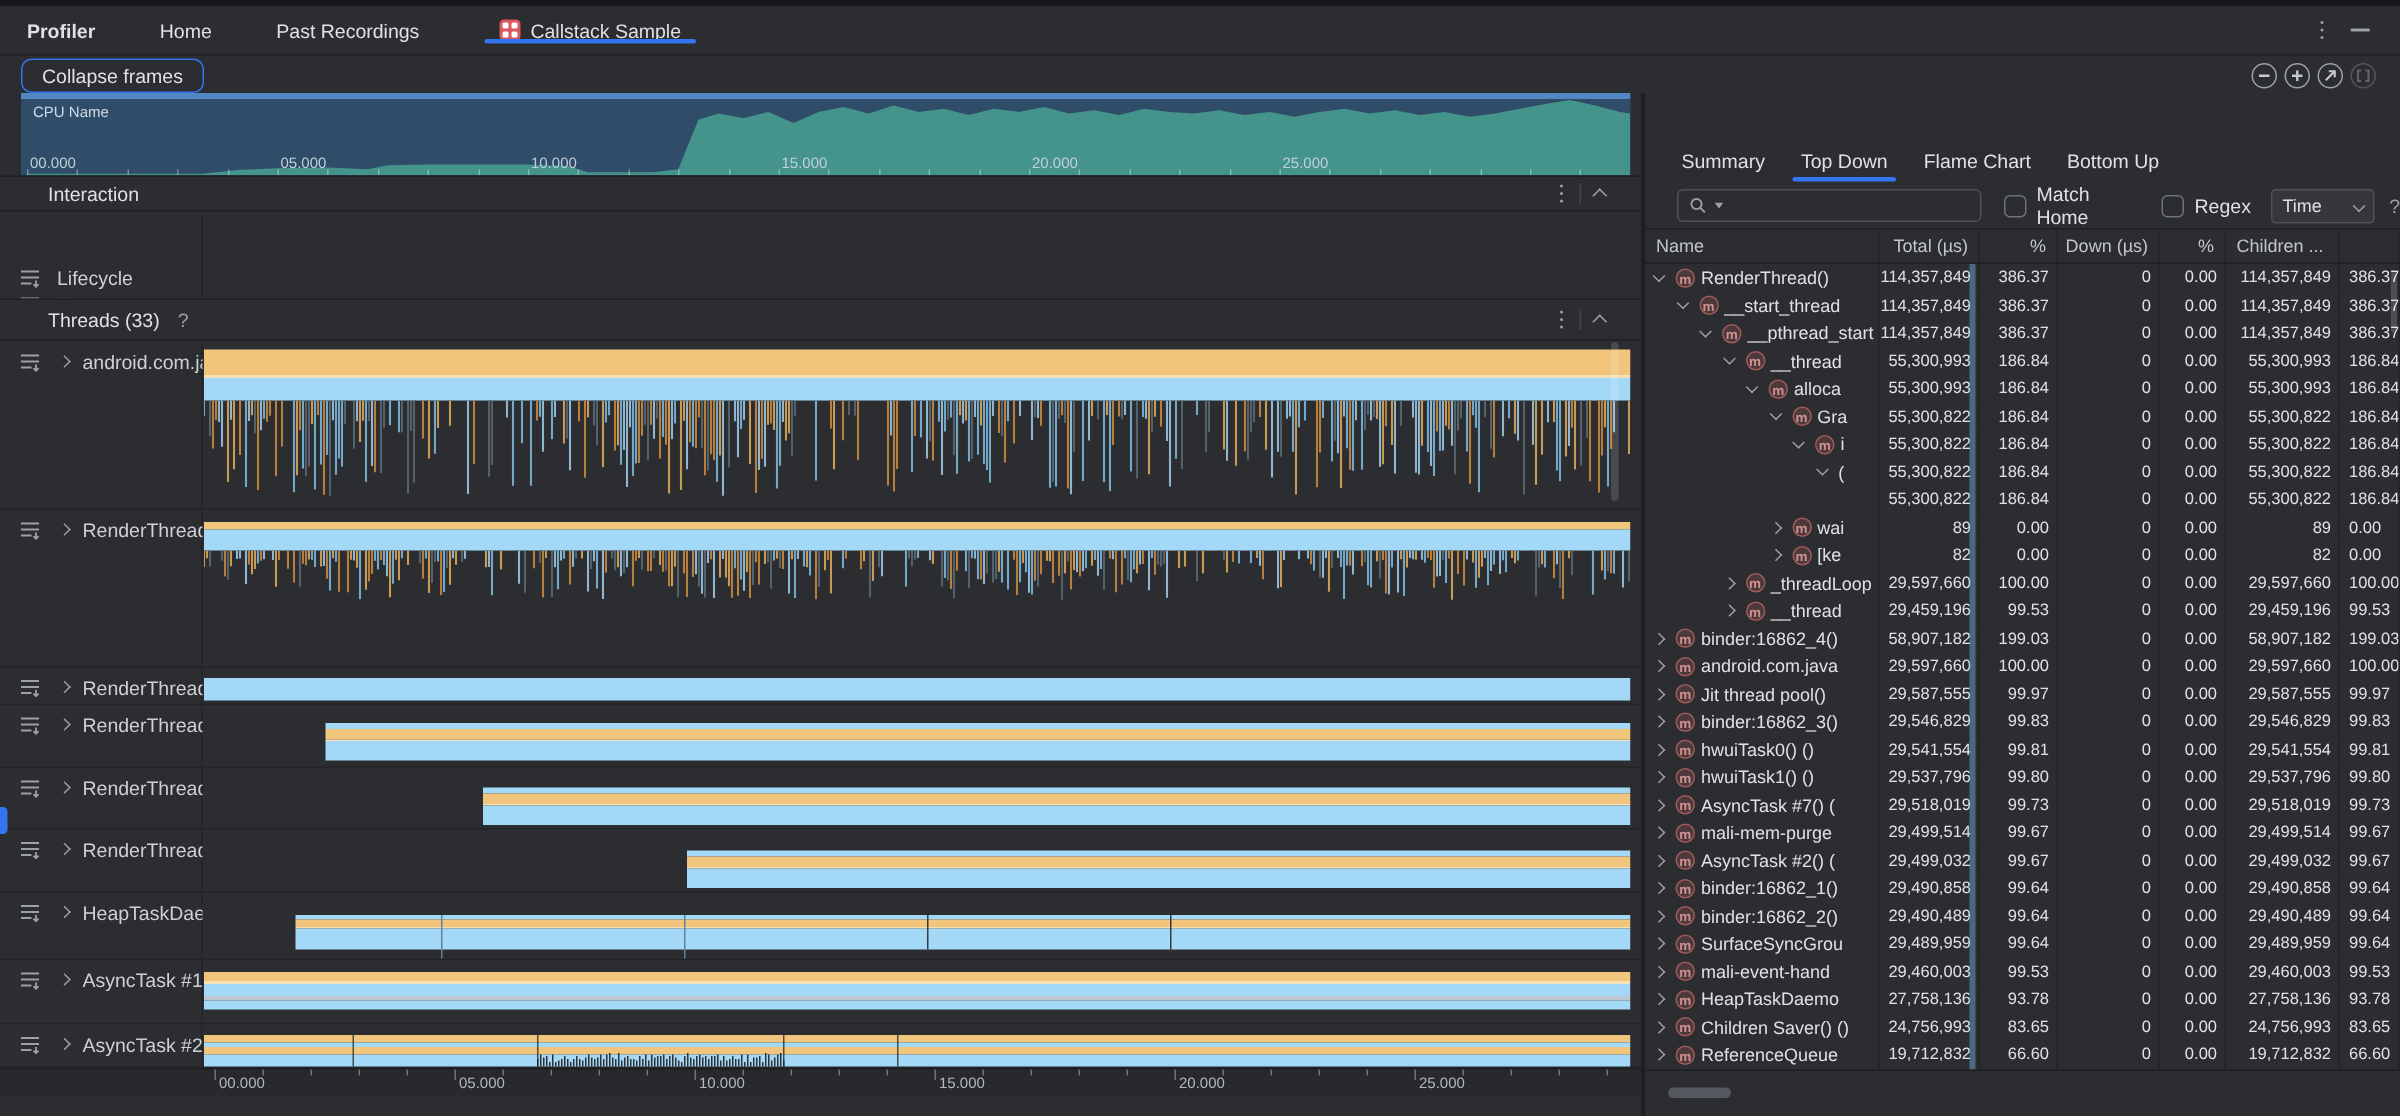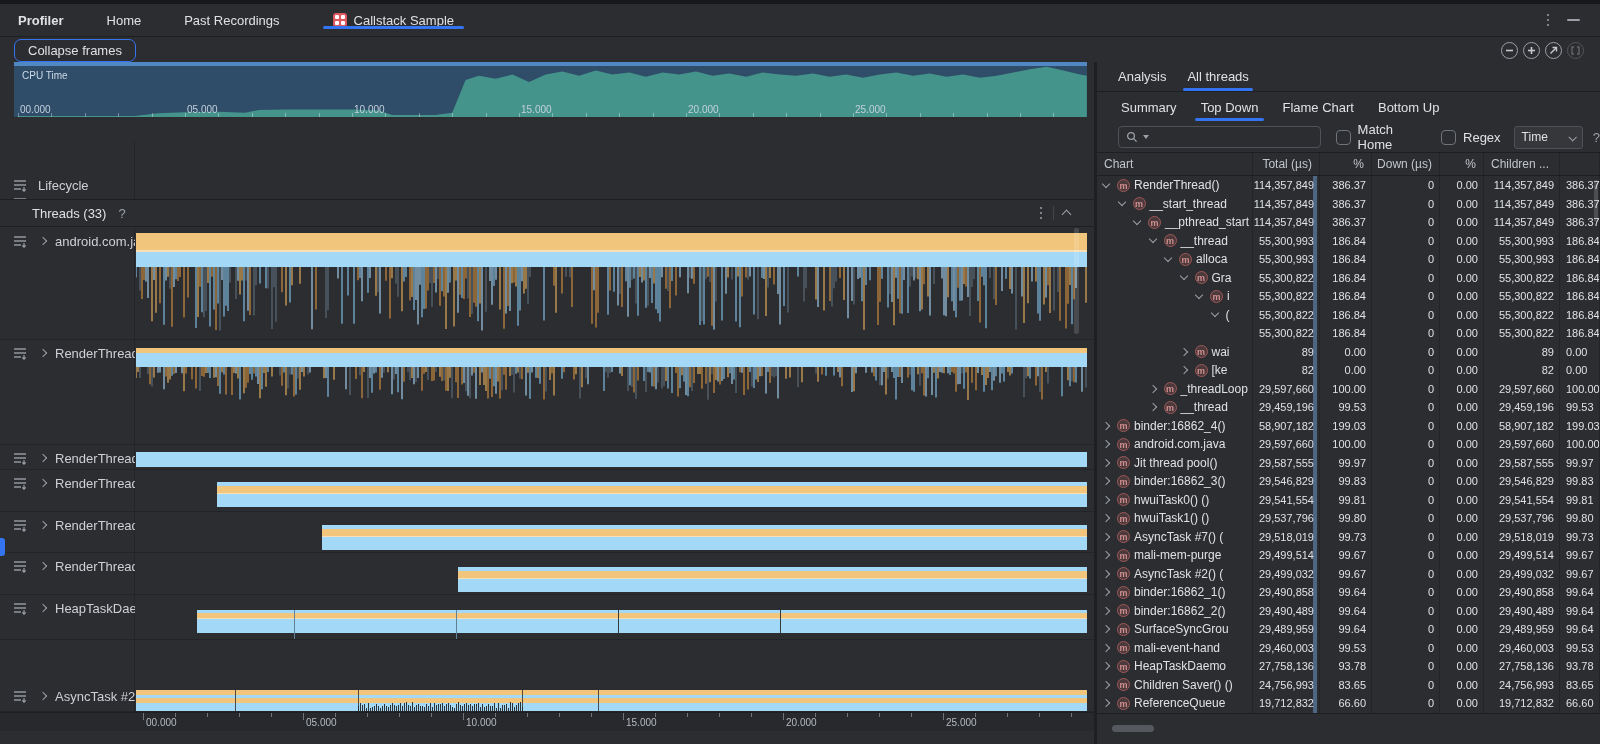--- a/index.html
+++ b/index.html
@@ -158,21 +158,21 @@
     </div>
   </div>
 
   <div class="left-panel">
 
     <div class="cpu">
       <div class="range"></div>
       <svg id="cpu-svg" width="1073" height="55" style="position:absolute;left:0;top:0;">
           <path d="M4 55 L4.0 53.9 L120.9 53.9 L144.3 51.3 L171.0 50.2 L204.4 49.7 L231.1 50.8 L244.5 48.1 L271.2 47.6 L304.6 47.6 L338.0 47.6 L364.7 48.6 L378.1 52.9 L421.5 52.9 L438.2 50.8 L451.6 17.9 L464.9 13.7 L481.6 16.8 L498.3 12.6 L515.0 20.0 L531.7 12.6 L548.4 9.4 L565.1 13.7 L581.8 8.4 L598.5 12.6 L615.2 10.5 L631.9 14.7 L648.6 10.5 L665.3 12.6 L682.0 9.4 L698.7 13.7 L715.4 11.5 L732.1 14.7 L748.8 10.5 L765.5 12.6 L782.2 13.7 L798.9 11.5 L815.6 14.7 L832.3 12.6 L849.0 15.8 L865.7 12.6 L882.4 10.5 L899.1 13.7 L915.8 11.5 L932.5 14.7 L949.2 12.6 L965.9 15.8 L982.6 13.7 L999.3 10.5 L1016.0 7.3 L1032.7 4.7 L1049.4 8.4 L1066.1 12.6 L1072.8 13.7 L1072.8 55 Z" fill="#44948c"></path>
         </svg>
-      <span class="cpu-label">CPU Time</span>
+      <span class="cpu-label">CPU Name</span>
       <div id="cpu-axis">
           <div class="cpu-tick" style="left: 4px;"></div>
           <div class="cpu-tick" style="left: 37.4px;"></div>
           <div class="cpu-tick" style="left: 70.8px;"></div>
           <div class="cpu-tick" style="left: 104.2px;"></div>
           <div class="cpu-tick" style="left: 137.6px;"></div>
           <div class="cpu-tick" style="left: 171px;"></div>
           <div class="cpu-tick" style="left: 204.4px;"></div>
           <div class="cpu-tick" style="left: 237.8px;"></div>
           <div class="cpu-tick" style="left: 271.2px;"></div>
@@ -201,20 +201,32 @@
           <div class="cpu-tick" style="left: 1039.4px;"></div>
           <span class="cpu-ticklabel" style="left: 6px;">00.000</span>
           <span class="cpu-ticklabel" style="left: 173px;">05.000</span>
           <span class="cpu-ticklabel" style="left: 340px;">10.000</span>
           <span class="cpu-ticklabel" style="left: 507px;">15.000</span>
           <span class="cpu-ticklabel" style="left: 674px;">20.000</span>
           <span class="cpu-ticklabel" style="left: 841px;">25.000</span>
         </div>
     </div>
 
+    <div class="sec-head" style="top:55px;height:24px;">
+      <span class="sec-title">Interaction</span>
+      <span class="sec-icons">
+        <span class="kebab">
+            <i></i>
+            <i></i>
+            <i></i>
+          </span>
+        <span class="sec-sep"></span>
+        <span class="chev-up"></span>
+      </span>
+    </div>
 
     <div class="abs" style="left:0;top:80px;width:1094px;height:57px;">
       <div class="label-div"></div>
       <div id="interaction-rows">
           <div class="int-row" style="top: 4px; margin-top: 44px;">
             <svg width="15" height="13" viewBox="0 0 15 13" class="trackic">
               <line x1="1" y1="2" x2="13" y2="2" stroke="#9da0a8" stroke-width="1.4"></line>
               <line x1="1" y1="6" x2="13" y2="6" stroke="#9da0a8" stroke-width="1.4"></line>
               <line x1="1" y1="10" x2="8" y2="10" stroke="#9da0a8" stroke-width="1.4"></line>
               <path d="M11 8 L11 12 M9.3 10.4 L11 12.2 L12.7 10.4" fill="none" stroke="#9da0a8" stroke-width="1.2"></path>
@@ -1026,20 +1038,41 @@
             <div class="band" style="left: 60.864px; top: 15px; width: 890.136px; height: 3px; background: rgb(163, 217, 247);"></div>
             <div class="band" style="left: 60.864px; top: 18px; width: 890.136px; height: 5px; background: rgb(242, 197, 124);"></div>
             <div class="band" style="left: 60.864px; top: 23px; width: 890.136px; height: 1px; background: rgb(247, 224, 182);"></div>
             <div class="band" style="left: 60.864px; top: 24px; width: 890.136px; height: 14px; background: rgb(163, 217, 247);"></div>
             <div class="band" style="left: 157.866px; top: 15px; width: 1.5px; height: 37px; background: rgb(95, 130, 152);"></div>
             <div class="band" style="left: 319.536px; top: 15px; width: 1.5px; height: 37px; background: rgb(95, 130, 152);"></div>
             <div class="band" style="left: 482.157px; top: 15px; width: 1px; height: 23px; background: rgba(40, 42, 45, 0.9);"></div>
             <div class="band" style="left: 643.827px; top: 15px; width: 1px; height: 23px; background: rgba(40, 42, 45, 0.9);"></div>
           </div>
         </div>
+        <div class="thread-row" style="top: 412px; height: 43px;">
+          <div class="lblcol">
+            <div class="lblline">
+              <svg width="15" height="13" viewBox="0 0 15 13" class="trackic">
+                <line x1="1" y1="2" x2="13" y2="2" stroke="#9da0a8" stroke-width="1.4"></line>
+                <line x1="1" y1="6" x2="13" y2="6" stroke="#9da0a8" stroke-width="1.4"></line>
+                <line x1="1" y1="10" x2="8" y2="10" stroke="#9da0a8" stroke-width="1.4"></line>
+                <path d="M11 8 L11 12 M9.3 10.4 L11 12.2 L12.7 10.4" fill="none" stroke="#9da0a8" stroke-width="1.2"></path>
+              </svg>
+              <span class="tchev"></span>
+              <span class="lbl">AsyncTask #1</span>
+            </div>
+          </div>
+          <div class="track">
+            <div class="band" style="left: 0px; top: 8px; width: 951px; height: 6px; background: rgb(242, 197, 124);"></div>
+            <div class="band" style="left: 0px; top: 14px; width: 951px; height: 2px; background: rgb(247, 224, 182);"></div>
+            <div class="band" style="left: 0px; top: 16px; width: 951px; height: 8px; background: rgb(163, 217, 247);"></div>
+            <div class="band" style="left: 0px; top: 24px; width: 951px; height: 3px; background: rgb(189, 201, 210);"></div>
+            <div class="band" style="left: 0px; top: 27px; width: 951px; height: 6px; background: rgb(163, 217, 247);"></div>
+          </div>
+        </div>
         <div class="thread-row" style="top: 455px; height: 29px;">
           <div class="lblcol">
             <div class="lblline">
               <svg width="15" height="13" viewBox="0 0 15 13" class="trackic">
                 <line x1="1" y1="2" x2="13" y2="2" stroke="#9da0a8" stroke-width="1.4"></line>
                 <line x1="1" y1="6" x2="13" y2="6" stroke="#9da0a8" stroke-width="1.4"></line>
                 <line x1="1" y1="10" x2="8" y2="10" stroke="#9da0a8" stroke-width="1.4"></line>
                 <path d="M11 8 L11 12 M9.3 10.4 L11 12.2 L12.7 10.4" fill="none" stroke="#9da0a8" stroke-width="1.2"></path>
               </svg>
               <span class="tchev"></span>
@@ -1181,24 +1214,20 @@
         <span class="axis-lab" style="left: 946px;">25.000</span>
       </div>
     <div class="lp-scroll"></div>
   </div>
 
   <div class="sel-pill"></div>
   <div class="panel-div"></div>
 
   <div class="right-panel">
 
-    <div class="rp-tabs">
-      <span class="rp-tab">Analysis</span>
-      <span class="rp-tab active">All threads</span>
-    </div>
 
     <div class="rp-subtabs">
       <span class="rp-subtab">Summary</span>
       <span class="rp-subtab active">Top Down</span>
       <span class="rp-subtab">Flame Chart</span>
       <span class="rp-subtab">Bottom Up</span>
     </div>
 
     <div class="searchrow">
       <div class="searchbox">
@@ -1216,21 +1245,21 @@
       <span class="ckbox" style="margin-left:13px;"></span>
       <span class="cklbl">Regex</span>
       <div class="dropdown">
         <span>Time</span>
         <span class="dchev"></span>
       </div>
       <span class="help-q" style="margin-left:10px;">?</span>
     </div>
 
     <div class="thead" id="table-header">
-        <div class="tcell" style="width: 156px; justify-content: flex-start; padding: 0px 0px 0px 7px;">Chart</div>
+        <div class="tcell" style="width: 156px; justify-content: flex-start; padding: 0px 0px 0px 7px;">Name</div>
         <div class="tcell" style="width: 67px; justify-content: flex-end; padding: 0px 7px 0px 0px;">Total (µs)</div>
         <div class="tcell" style="width: 52px; justify-content: flex-end; padding: 0px 7px 0px 0px;">%</div>
         <div class="tcell" style="width: 68px; justify-content: flex-end; padding: 0px 7px 0px 0px;">Down (µs)</div>
         <div class="tcell" style="width: 44px; justify-content: flex-end; padding: 0px 7px 0px 0px;">%</div>
         <div class="tcell" style="width: 76px; justify-content: flex-start; padding: 0px 0px 0px 7px;">Children ...</div>
         <div class="tcell" style="width: 40px; justify-content: flex-start; padding: 0px 0px 0px 7px;"></div>
       </div>
     <div class="tree" id="tree-rows">
         <div class="trow" style="top: 0px;">
           <div class="tcell namecell" style="width: 156px; padding-left: 6px; height: 18.5px;">

